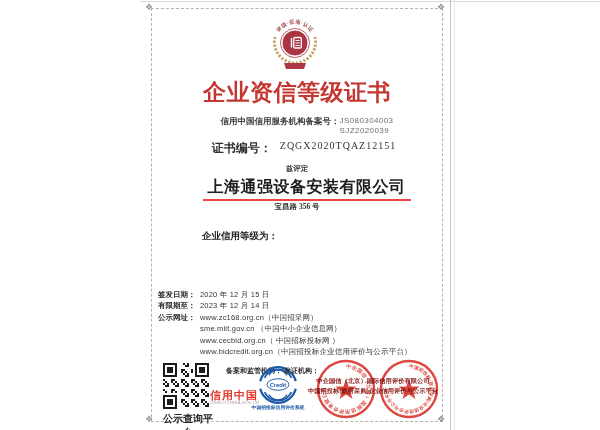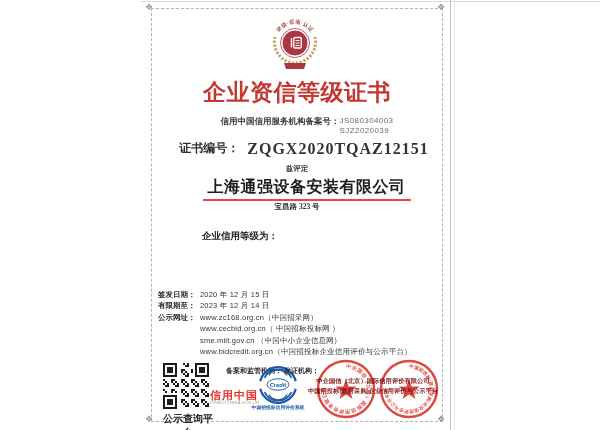--- a/index.html
+++ b/index.html
@@ -15,21 +15,21 @@
   .title{left:152px;top:80px;width:290px;font-size:23px;font-weight:bold;
          color:#c23732;letter-spacing:.5px;line-height:26px;}
   .regrow{left:152px;top:116px;width:290px;display:flex;justify-content:center;
           padding-left:20px;box-sizing:border-box;align-items:flex-start;}
   .reglabel{font-size:8.5px;font-weight:bold;color:#3c3c3c;line-height:11px;}
   .regnum{display:block;font-size:8px;color:#6e6e6e;line-height:9.5px;letter-spacing:.4px;
           font-family:"Liberation Sans","DejaVu Sans",sans-serif;}
   .certrow{left:152px;top:140px;width:290px;display:flex;justify-content:center;gap:8px;
            padding-left:14px;box-sizing:border-box;}
   .certlabel{font-size:12px;font-weight:bold;color:#2f2f2f;}
-  .certval{font-size:16px;font-weight:bold;color:#333;letter-spacing:1px;}
+  .certval{font-size:10px;font-weight:normal;color:#333;letter-spacing:1px;}
   .preface{left:152px;top:164px;width:290px;font-size:7.5px;font-weight:bold;color:#3a3a3a;}
   .company{left:152px;top:177px;width:290px;}
   .company span{display:inline-block;font-size:16px;font-weight:bold;color:#1d1d1d;
            letter-spacing:.5px;border-bottom:2px solid #ef4444;padding:0 5px 1px 5px;margin-left:19px;}
   .addr{left:152px;top:202px;width:290px;font-size:7.5px;font-weight:bold;color:#333;}
   .gradelabel{left:202px;top:230px;font-size:9.5px;font-weight:bold;color:#222;}
   .grade{left:152px;top:243px;width:290px;font-size:40px;font-weight:bold;
          color:#af3448;letter-spacing:8px;padding-left:14px;box-sizing:border-box;line-height:42px;}
   .details{left:158px;top:289px;width:282px;}
   .drow{display:flex;line-height:11.4px;font-size:7.5px;}
@@ -97,43 +97,43 @@
 
   <div class="abs certrow">
     <span class="certlabel">证书编号：</span>
     <span class="certval">ZQGX2020TQAZ12151</span>
   </div>
 
   <div class="abs ctr preface">兹评定</div>
   <div class="abs ctr company">
     <span>上海通强设备安装有限公司</span>
   </div>
-  <div class="abs ctr addr">宝昌路 323 号</div>
+  <div class="abs ctr addr">宝昌路 356 号</div>
   <div class="abs gradelabel">企业信用等级为：</div>
 
   <div class="abs details">
     <div class="drow">
       <span class="dlabel">签发日期：</span>
       <span class="dval">2020 年 12 月 15 日</span>
     </div>
     <div class="drow">
       <span class="dlabel">有限期至：</span>
       <span class="dval">2023 年 12 月 14 日</span>
     </div>
     <div class="drow">
       <span class="dlabel">公示网址：</span>
       <span class="dval">www.zc168.org.cn（中国招采网）</span>
     </div>
     <div class="drow">
       <span class="dlabel"></span>
+      <span class="dval">sme.miit.gov.cn （中国中小企业信息网）</span>
+    </div>
+    <div class="drow">
+      <span class="dlabel"></span>
       <span class="dval">www.cecbid.org.cn（ 中国招标投标网 ）</span>
-    </div>
-    <div class="drow">
-      <span class="dlabel"></span>
-      <span class="dval">sme.miit.gov.cn （中国中小企业信息网）</span>
     </div>
     <div class="drow">
       <span class="dlabel"></span>
       <span class="dval">www.bidcredit.org.cn（中国招投标企业信用评价与公示平台）</span>
     </div>
   </div>
 
   <div class="abs" style="left:163px;top:363px;">
     <svg id="qr-svg" width="46" height="46" viewBox="0 0 23 23" shape-rendering="crispEdges" fill="#1b1b1b" xmlns="http://www.w3.org/2000/svg">
       <rect x="0" y="0" width="7" height="7"></rect>

